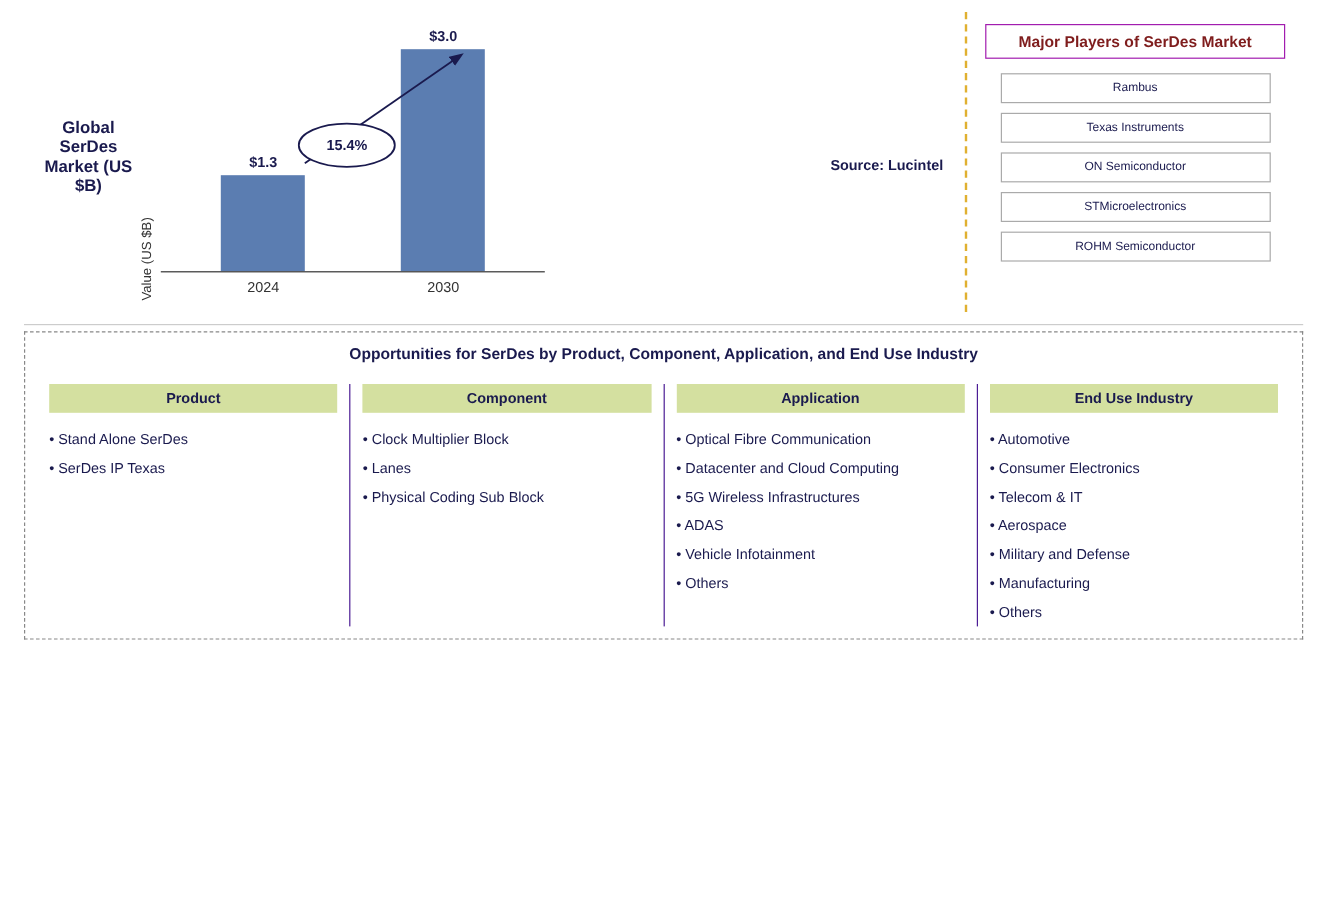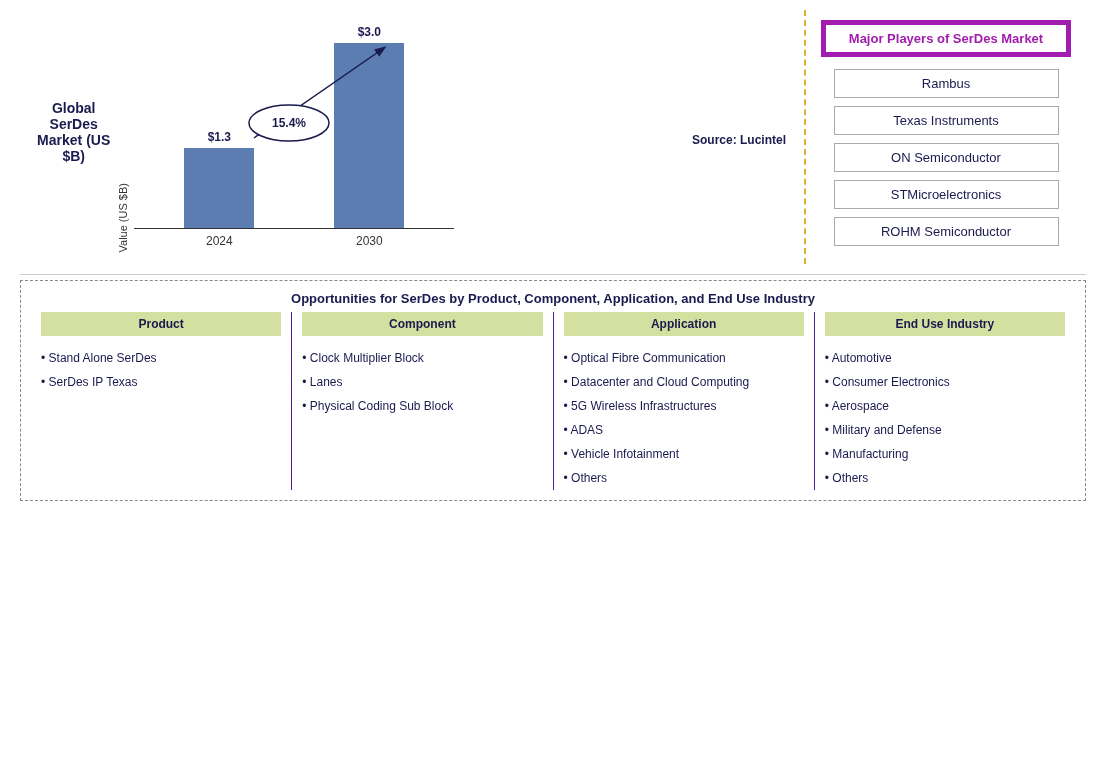--- a/index.html
+++ b/index.html
@@ -107,30 +107,30 @@
       width: 280px;
       padding: 10px 15px;
       display: flex;
       flex-direction: column;
       align-items: center;
     }
 
     .players-title {
       font-size: 13px;
       font-weight: bold;
-      color: #a21caf;
-      border: 5px solid #a21caf;
+      color: #7f1d1d;
+      border: 1px solid #a21caf;
       padding: 6px 12px;
       text-align: center;
       width: 100%;
       margin-bottom: 12px;
     }
 
     .player-item {
-      font-size: 13px;
+      font-size: 10px;
       color: #1a1a4e;
       border: 1px solid #aaa;
       padding: 6px 10px;
       text-align: center;
       width: 90%;
       margin-bottom: 8px;
     }
 
     
     .section-divider {
@@ -143,21 +143,21 @@
       border: 1.5px dashed #888;
       padding: 10px;
       margin-top: 5px;
     }
 
     .bottom-title {
       font-size: 13px;
       font-weight: bold;
       color: #1a1a4e;
       text-align: center;
-      margin-bottom: 6px;
+      margin-bottom: 18px;
     }
 
     .columns-container {
       display: flex;
       flex-direction: row;
       width: 100%;
       gap: 0;
     }
 
     .opp-column {
@@ -304,20 +304,21 @@
         <div class="opp-item">5G Wireless Infrastructures</div>
         <div class="opp-item">ADAS</div>
         <div class="opp-item">Vehicle Infotainment</div>
         <div class="opp-item">Others</div>
       </div>
 
       <div class="opp-column">
         <div class="opp-column-header">End Use Industry</div>
         <div class="opp-item">Automotive</div>
         <div class="opp-item">Consumer Electronics</div>
+        <div class="opp-item">Telecom &amp; IT</div>
         <div class="opp-item">Aerospace</div>
         <div class="opp-item">Military and Defense</div>
         <div class="opp-item">Manufacturing</div>
         <div class="opp-item">Others</div>
       </div>
 
     </div>
   </div>
 
 </div>

